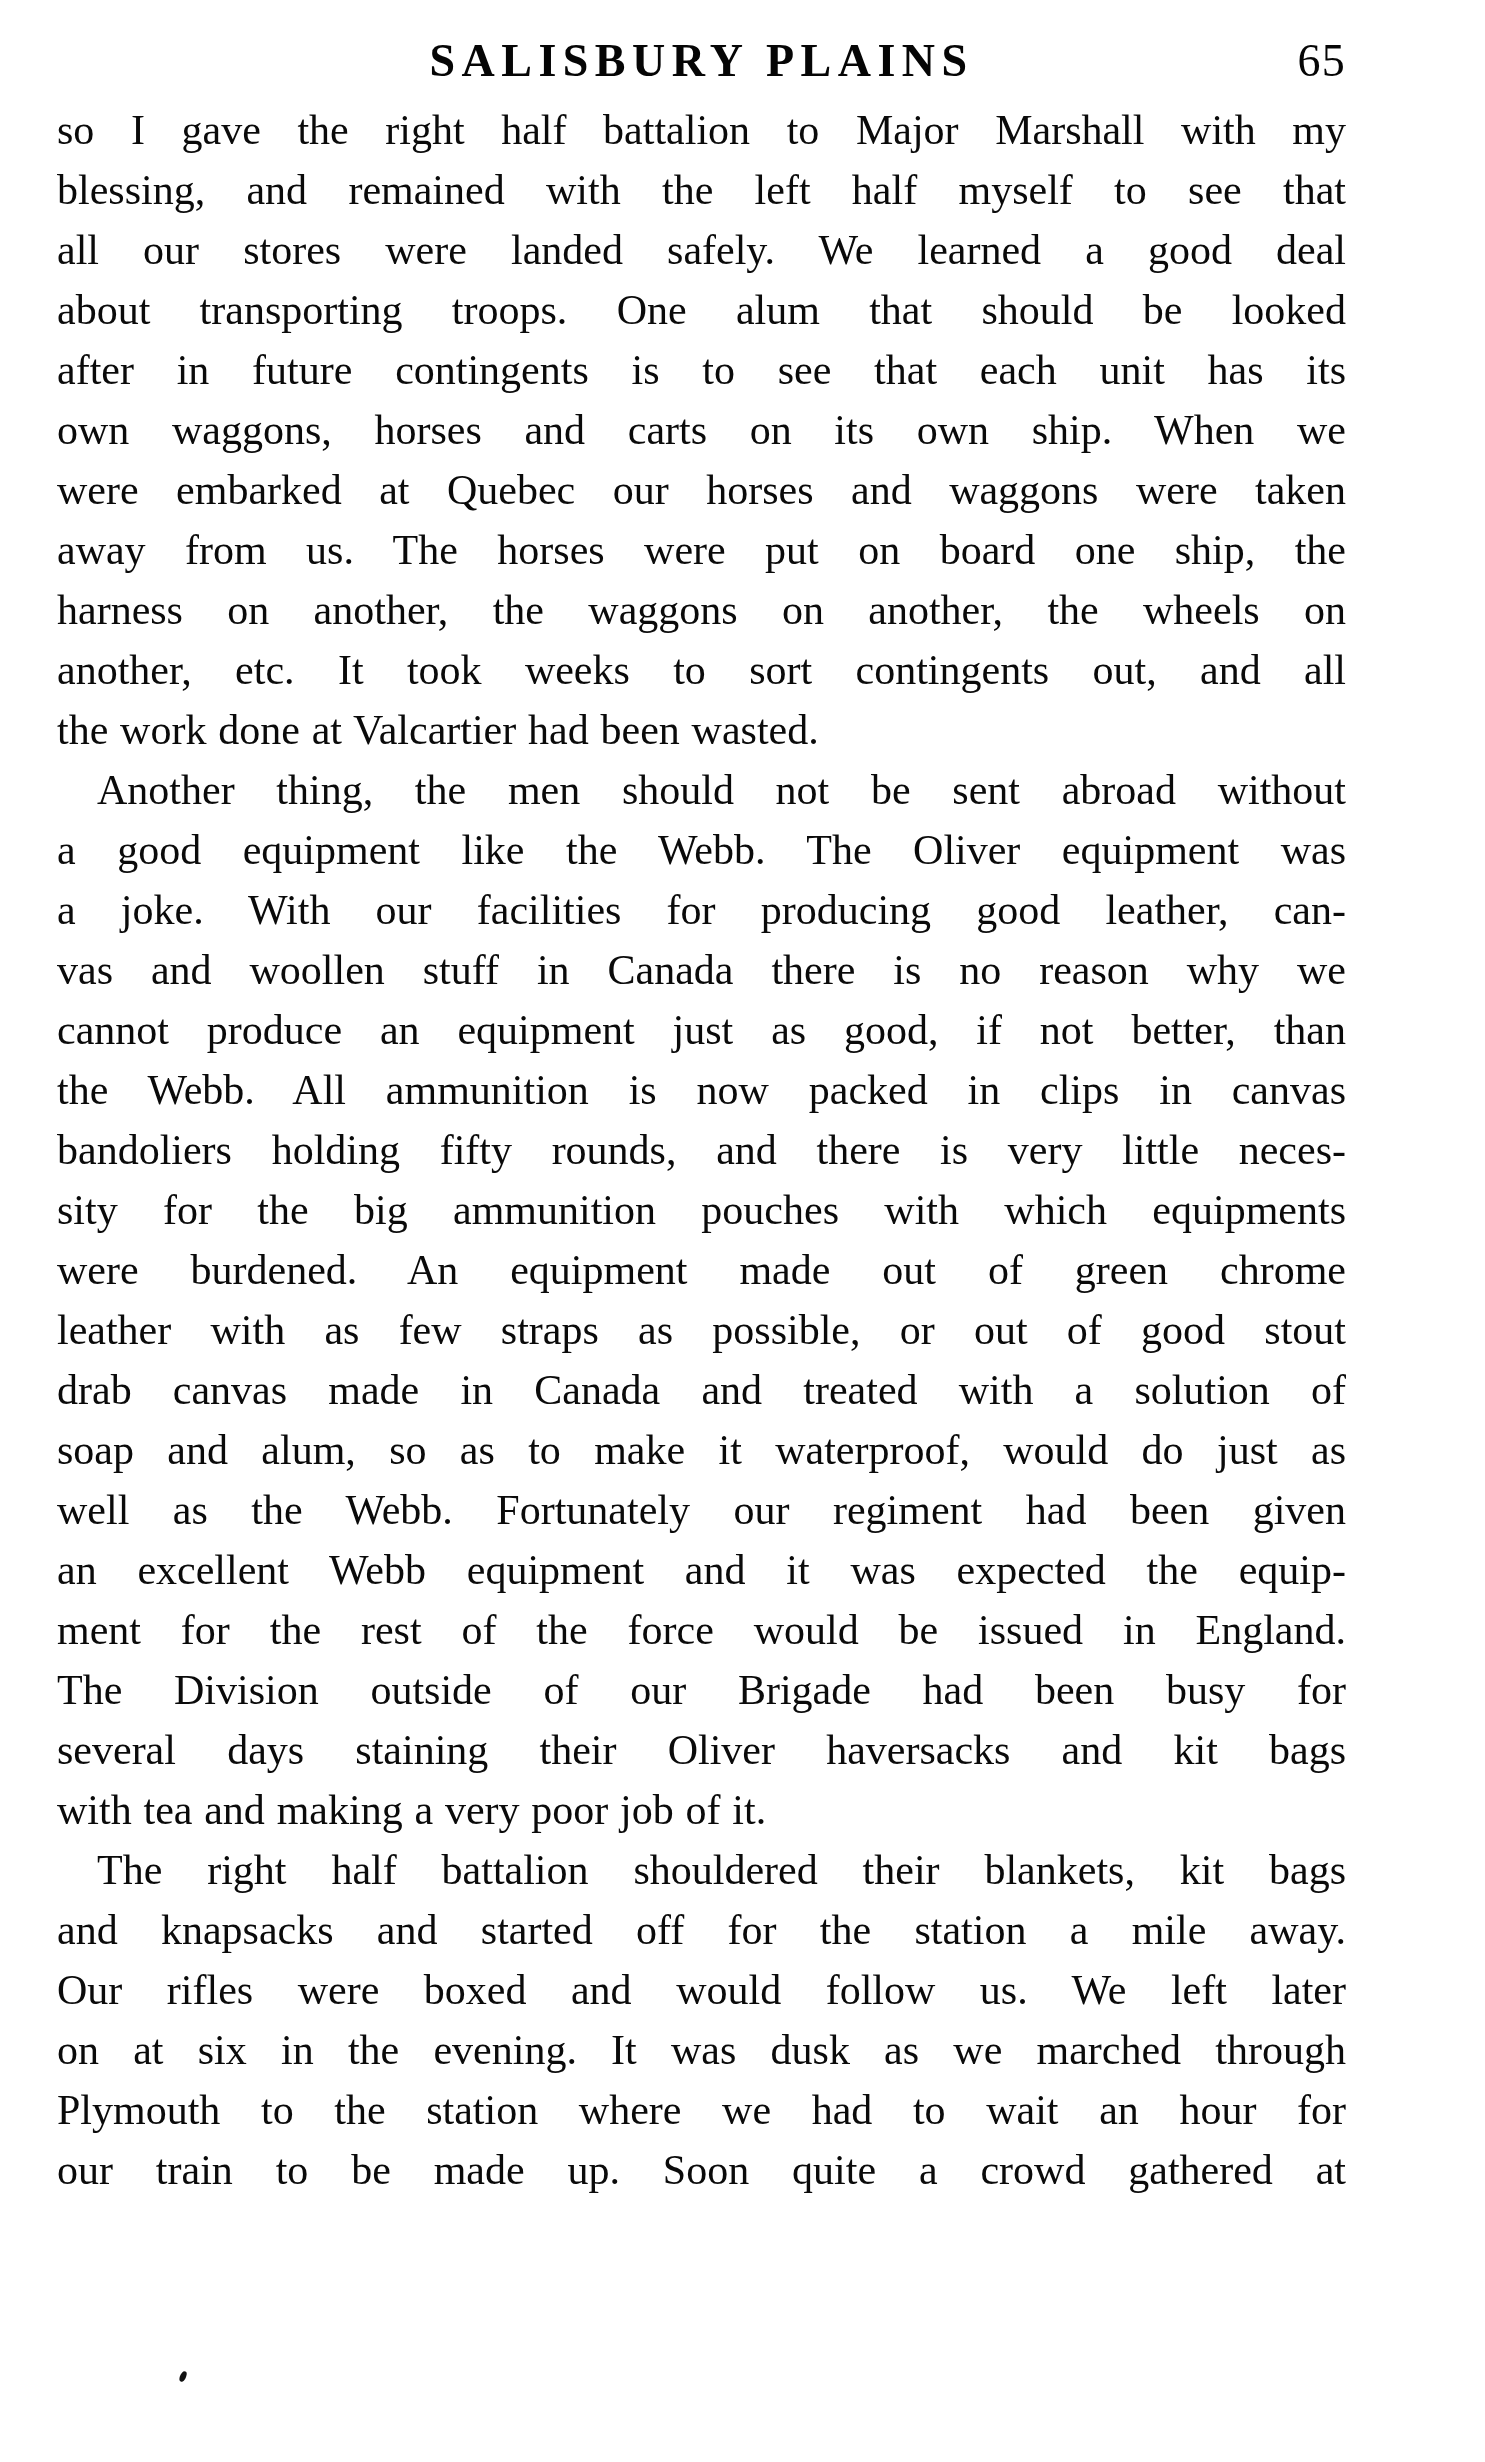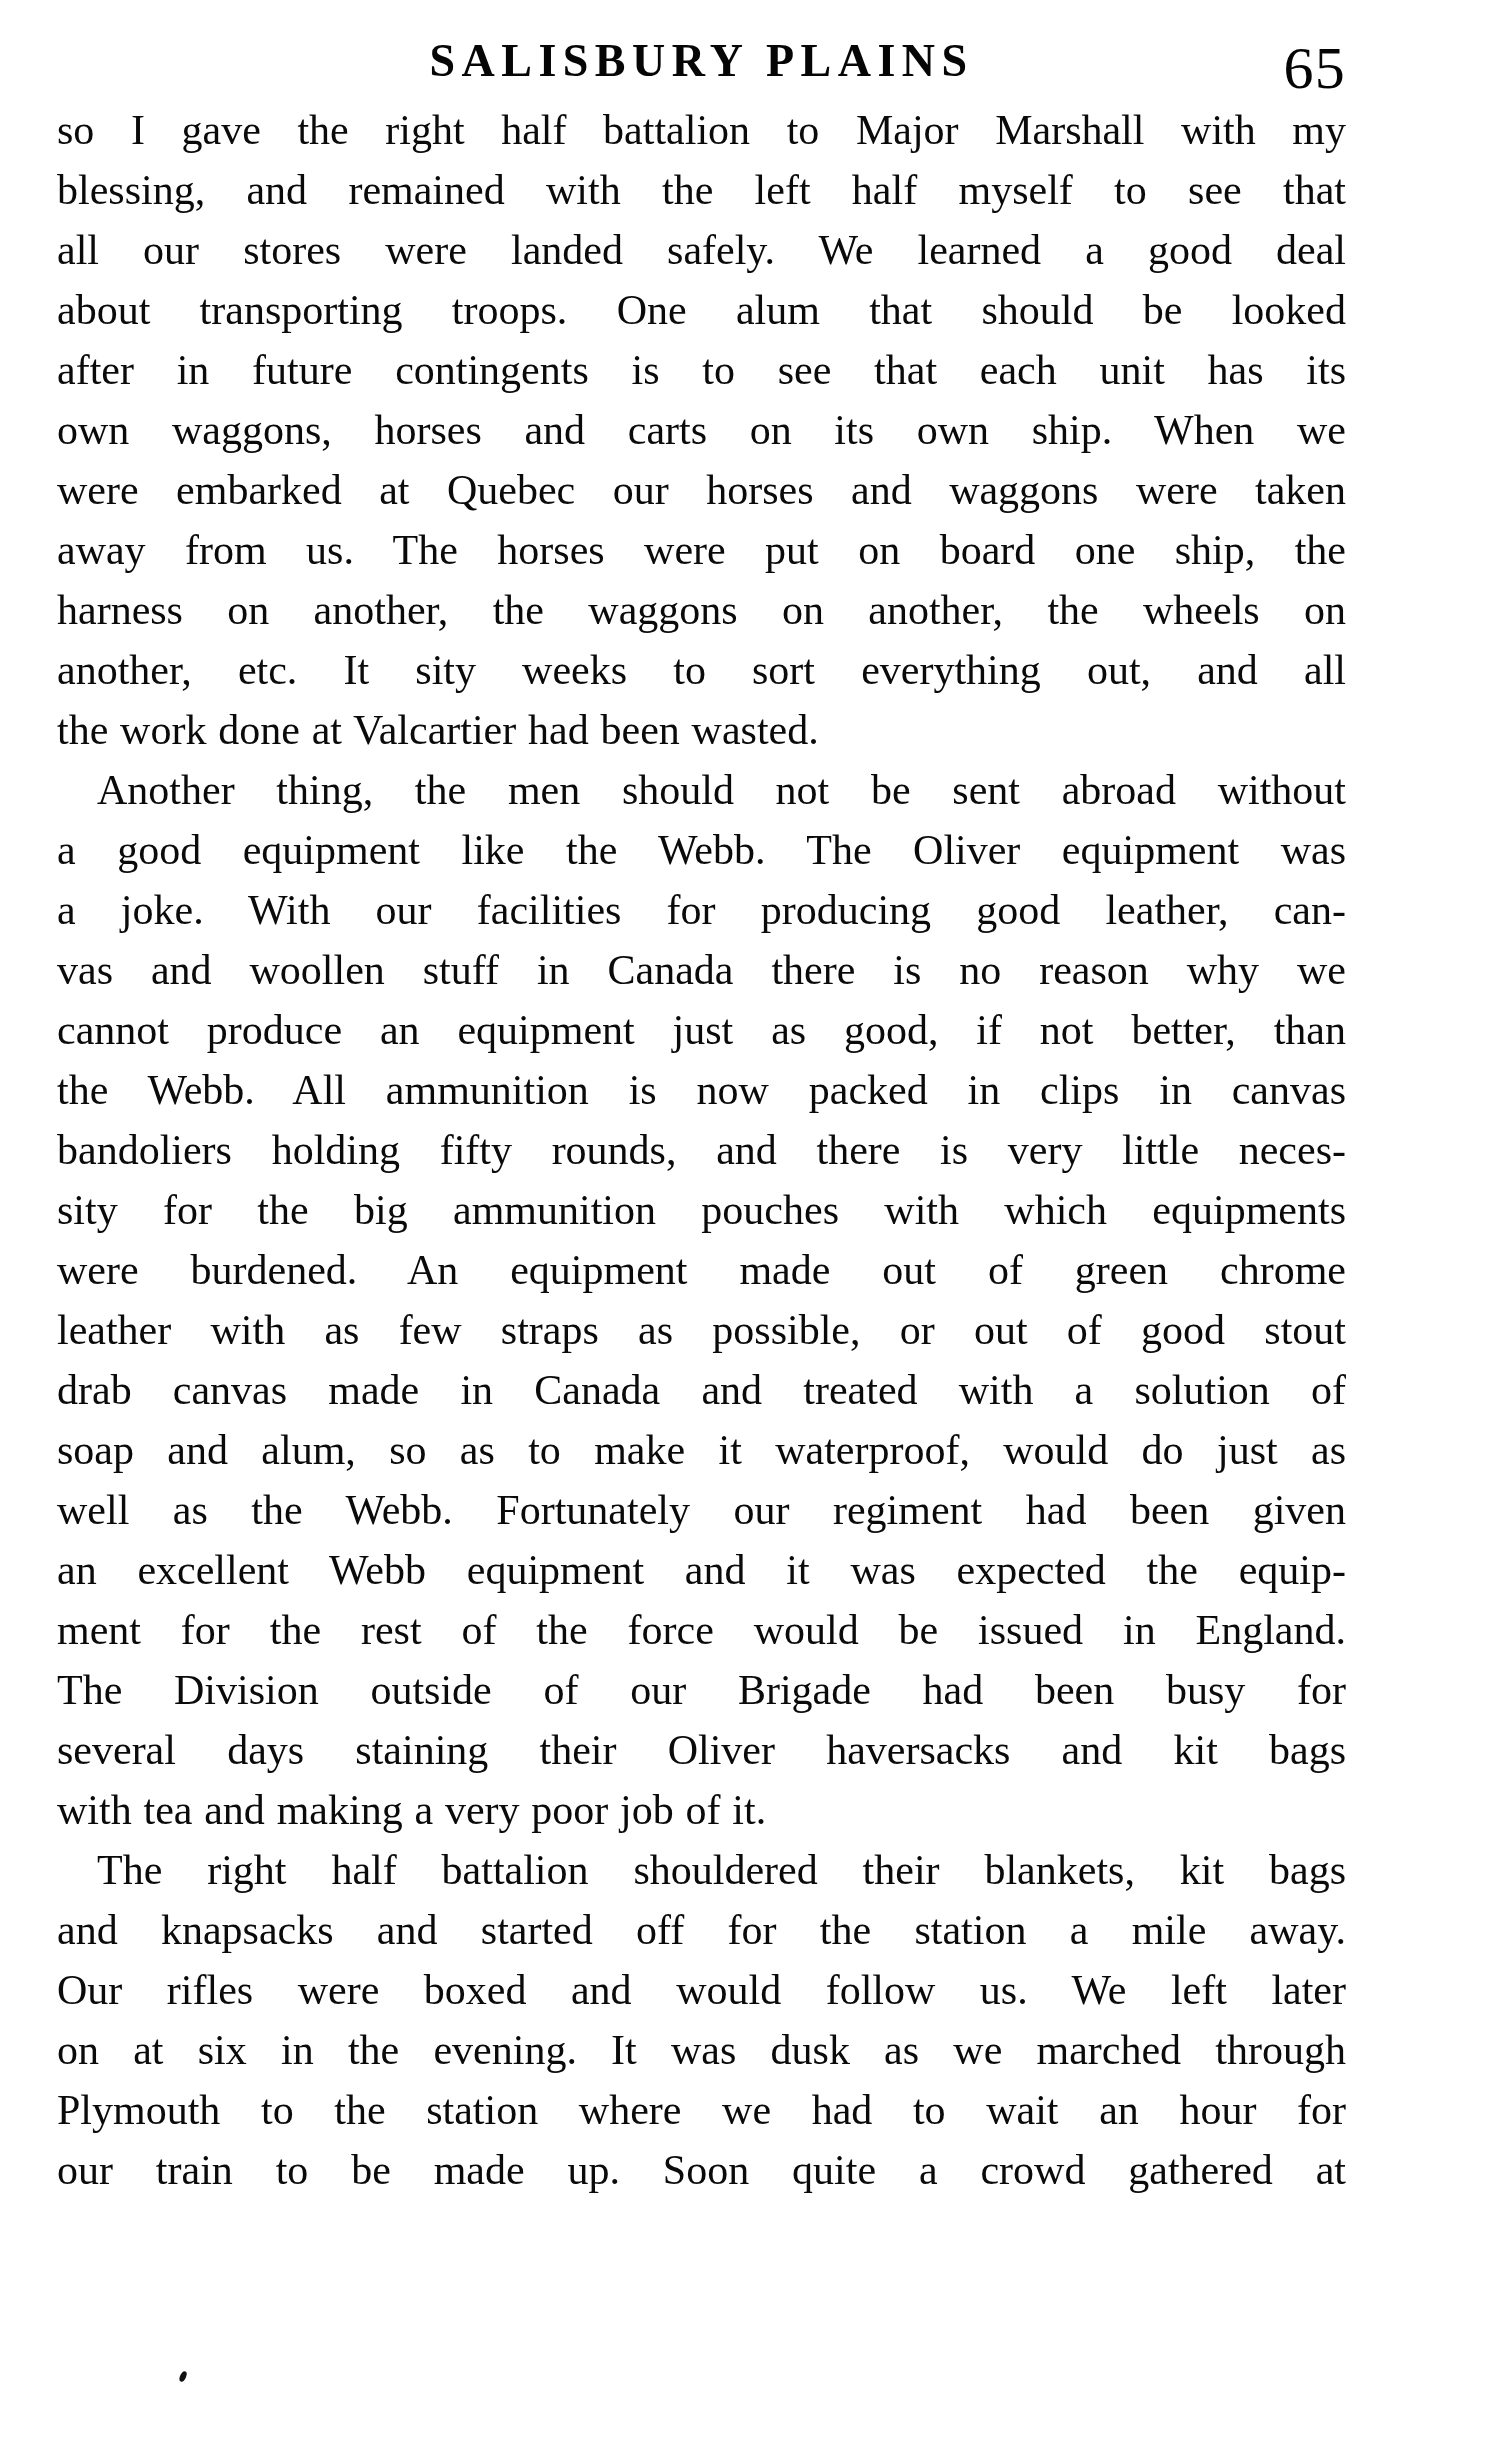--- a/index.html
+++ b/index.html
@@ -29,21 +29,21 @@
     font-size: 46px;
     letter-spacing: 6.5px;
     font-weight: bold;
     color: #050505;
     white-space: nowrap;
   }
   .page-number {
     position: absolute;
     top: 0;
     right: 0;
-    font-size: 60px;
+    font-size: 46px;
     letter-spacing: 1.3px;
     color: #050505;
   }
   .text-block {
     position: absolute;
     top: 84px;
     left: 57px;
     width: 1289px;
     margin-top: 16px;
   }
@@ -87,21 +87,21 @@
   <div class="text-block">
     <div class="line">so I gave the right half battalion to Major Marshall with my</div>
     <div class="line">blessing, and remained with the left half myself to see that</div>
     <div class="line">all our stores were landed safely.  We learned a good deal</div>
     <div class="line">about transporting troops.  One alum that should be looked</div>
     <div class="line">after in future contingents is to see that each unit has its</div>
     <div class="line">own waggons, horses and carts on its own ship.  When we</div>
     <div class="line">were embarked at Quebec our horses and waggons were taken</div>
     <div class="line">away from us.  The horses were put on board one ship, the</div>
     <div class="line">harness on another, the waggons on another, the wheels on</div>
-    <div class="line">another, etc.  It sity weeks to sort everything out, and all</div>
+    <div class="line">another, etc.  It took weeks to sort contingents out, and all</div>
     <div class="line para-end">the work done at Valcartier had been wasted.</div>
     <div class="line indent">Another thing, the men should not be sent abroad without</div>
     <div class="line">a good equipment like the Webb.  The Oliver equipment was</div>
     <div class="line">a joke.  With our facilities for producing good leather, can-</div>
     <div class="line">vas and woollen stuff in Canada there is no reason why we</div>
     <div class="line">cannot produce an equipment just as good, if not better, than</div>
     <div class="line">the Webb.  All ammunition is now packed in clips in canvas</div>
     <div class="line">bandoliers holding fifty rounds, and there is very little neces-</div>
     <div class="line">sity for the big ammunition pouches with which equipments</div>
     <div class="line">were burdened.  An equipment made out of green chrome</div>

